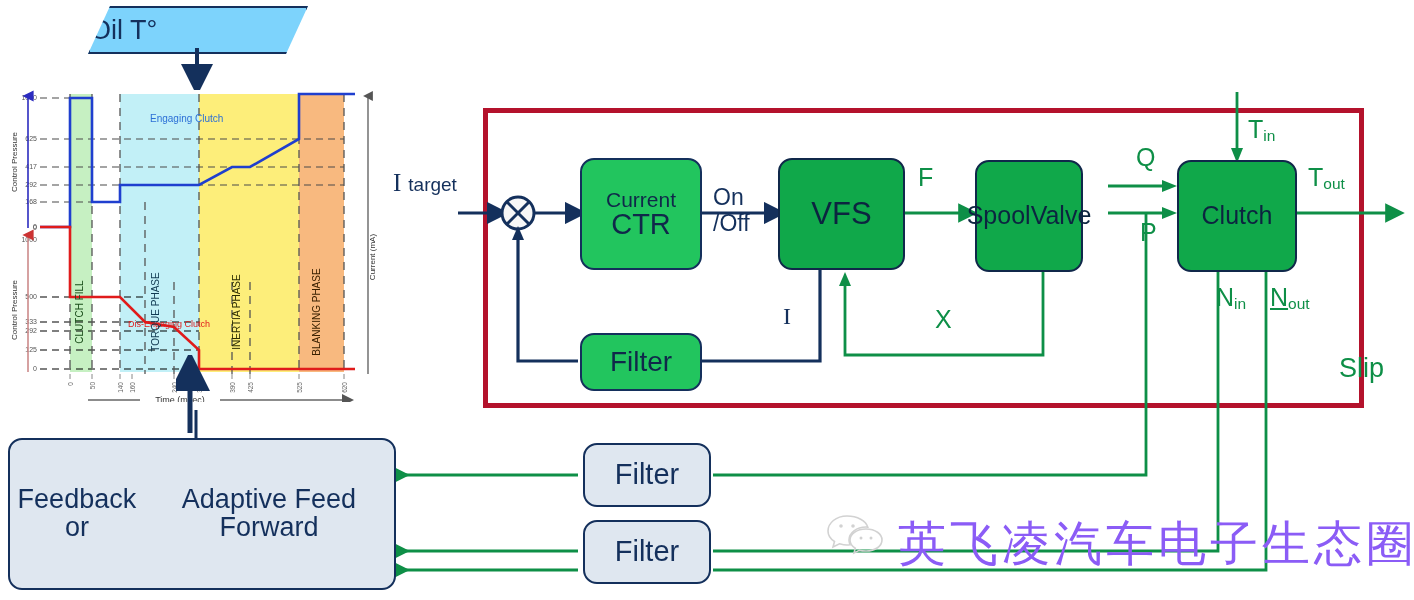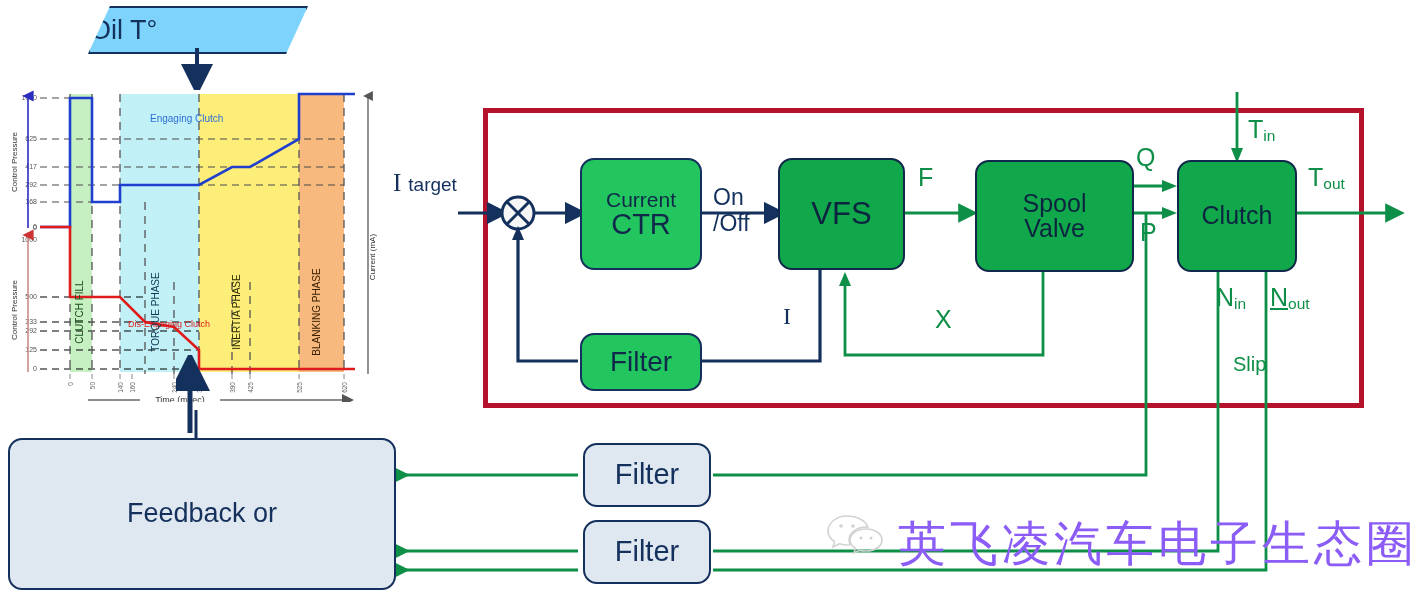--- a/index.html
+++ b/index.html
@@ -241,35 +241,36 @@
 
 <div class="box blue-box" style="left:580px;top:158px;width:122px;height:112px;flex-direction:column;">
   <span style="font-size:21px;">Current</span>
   <span style="font-size:29px;">CTR</span>
 </div>
 
 <div class="box green-box" style="left:778px;top:158px;width:127px;height:112px;font-size:31px;">
   <span>VFS</span>
 </div>
 
-<div class="box green-box" style="left:975px;top:160px;width:159px;height:112px;flex-direction:column;font-size:25px;">
+<div class="box green-box" style="left:975px;top:160px;width:108px;height:112px;flex-direction:row;font-size:25px;">
   <span>Spool</span>
   <span>Valve</span>
 </div>
 
 <div class="box green-box" style="left:1177px;top:160px;width:120px;height:112px;font-size:25px;">
   <span>Clutch</span>
 </div>
 
 <div class="box blue-box" style="left:580px;top:333px;width:122px;height:58px;font-size:28px;">
   <span>Filter</span>
 </div>
 
 <div class="box grey-box" style="left:8px;top:438px;width:388px;height:152px;flex-direction:row;font-size:27px;">
   <span>Feedback or</span>
+  <span>Adaptive Feed Forward</span>
 </div>
 
 <div class="box grey-box" style="left:583px;top:443px;width:128px;height:64px;font-size:29px;">
   <span>Filter</span>
 </div>
 
 <div class="box grey-box" style="left:583px;top:520px;width:128px;height:64px;font-size:29px;">
   <span>Filter</span>
 </div>
 
@@ -302,21 +303,21 @@
 </div>
 
 <div class="lbl green-t" style="left:1216px;top:283px;font-size:25px;">
   <span>N</span><span class="sub">in</span>
 </div>
 
 <div class="lbl green-t" style="left:1270px;top:283px;font-size:25px;text-decoration:underline;">
   <span>N</span><span class="sub">out</span>
 </div>
 
-<div class="lbl green-t" style="left:1233px;top:353px;font-size:20px;">Slip</div>
+<div class="lbl green-t" style="left:1339px;top:353px;font-size:27px;">Slip</div>
 
 <svg class="abs" style="left:825px;top:512px;" width="62" height="44" viewBox="0 0 62 44">
   <path d="M22,4 C11,4 3,11 3,19 c0,4 2.5,8 6.5,10.5 L8,35 l6.5,-3.2 C17,32.5 19.5,33 22,33
            c1,0 2,-0.1 3,-0.2 C24.4,31.2 24,29.6 24,28 c0,-7.3 7.6,-13 17,-13 c0.6,0 1.2,0 1.8,0.1
            C41,8.8 32.4,4 22,4 z" fill="none" stroke="#d2d2d2" stroke-width="1.6"></path>
   <circle cx="16" cy="14" r="1.8" fill="#d2d2d2"></circle>
   <circle cx="28" cy="14" r="1.8" fill="#d2d2d2"></circle>
   <path d="M41,17 C31.6,17 25,22 25,28 c0,3.3 2,6.2 5.3,8.2 L29,41 l5.3,-2.6 C36,38.8 38.5,39 41,39
            c9.4,0 16,-5 16,-11 C57,22 50.4,17 41,17 z" fill="none" stroke="#d2d2d2" stroke-width="1.6"></path>
   <circle cx="36" cy="26" r="1.5" fill="#d2d2d2"></circle>

